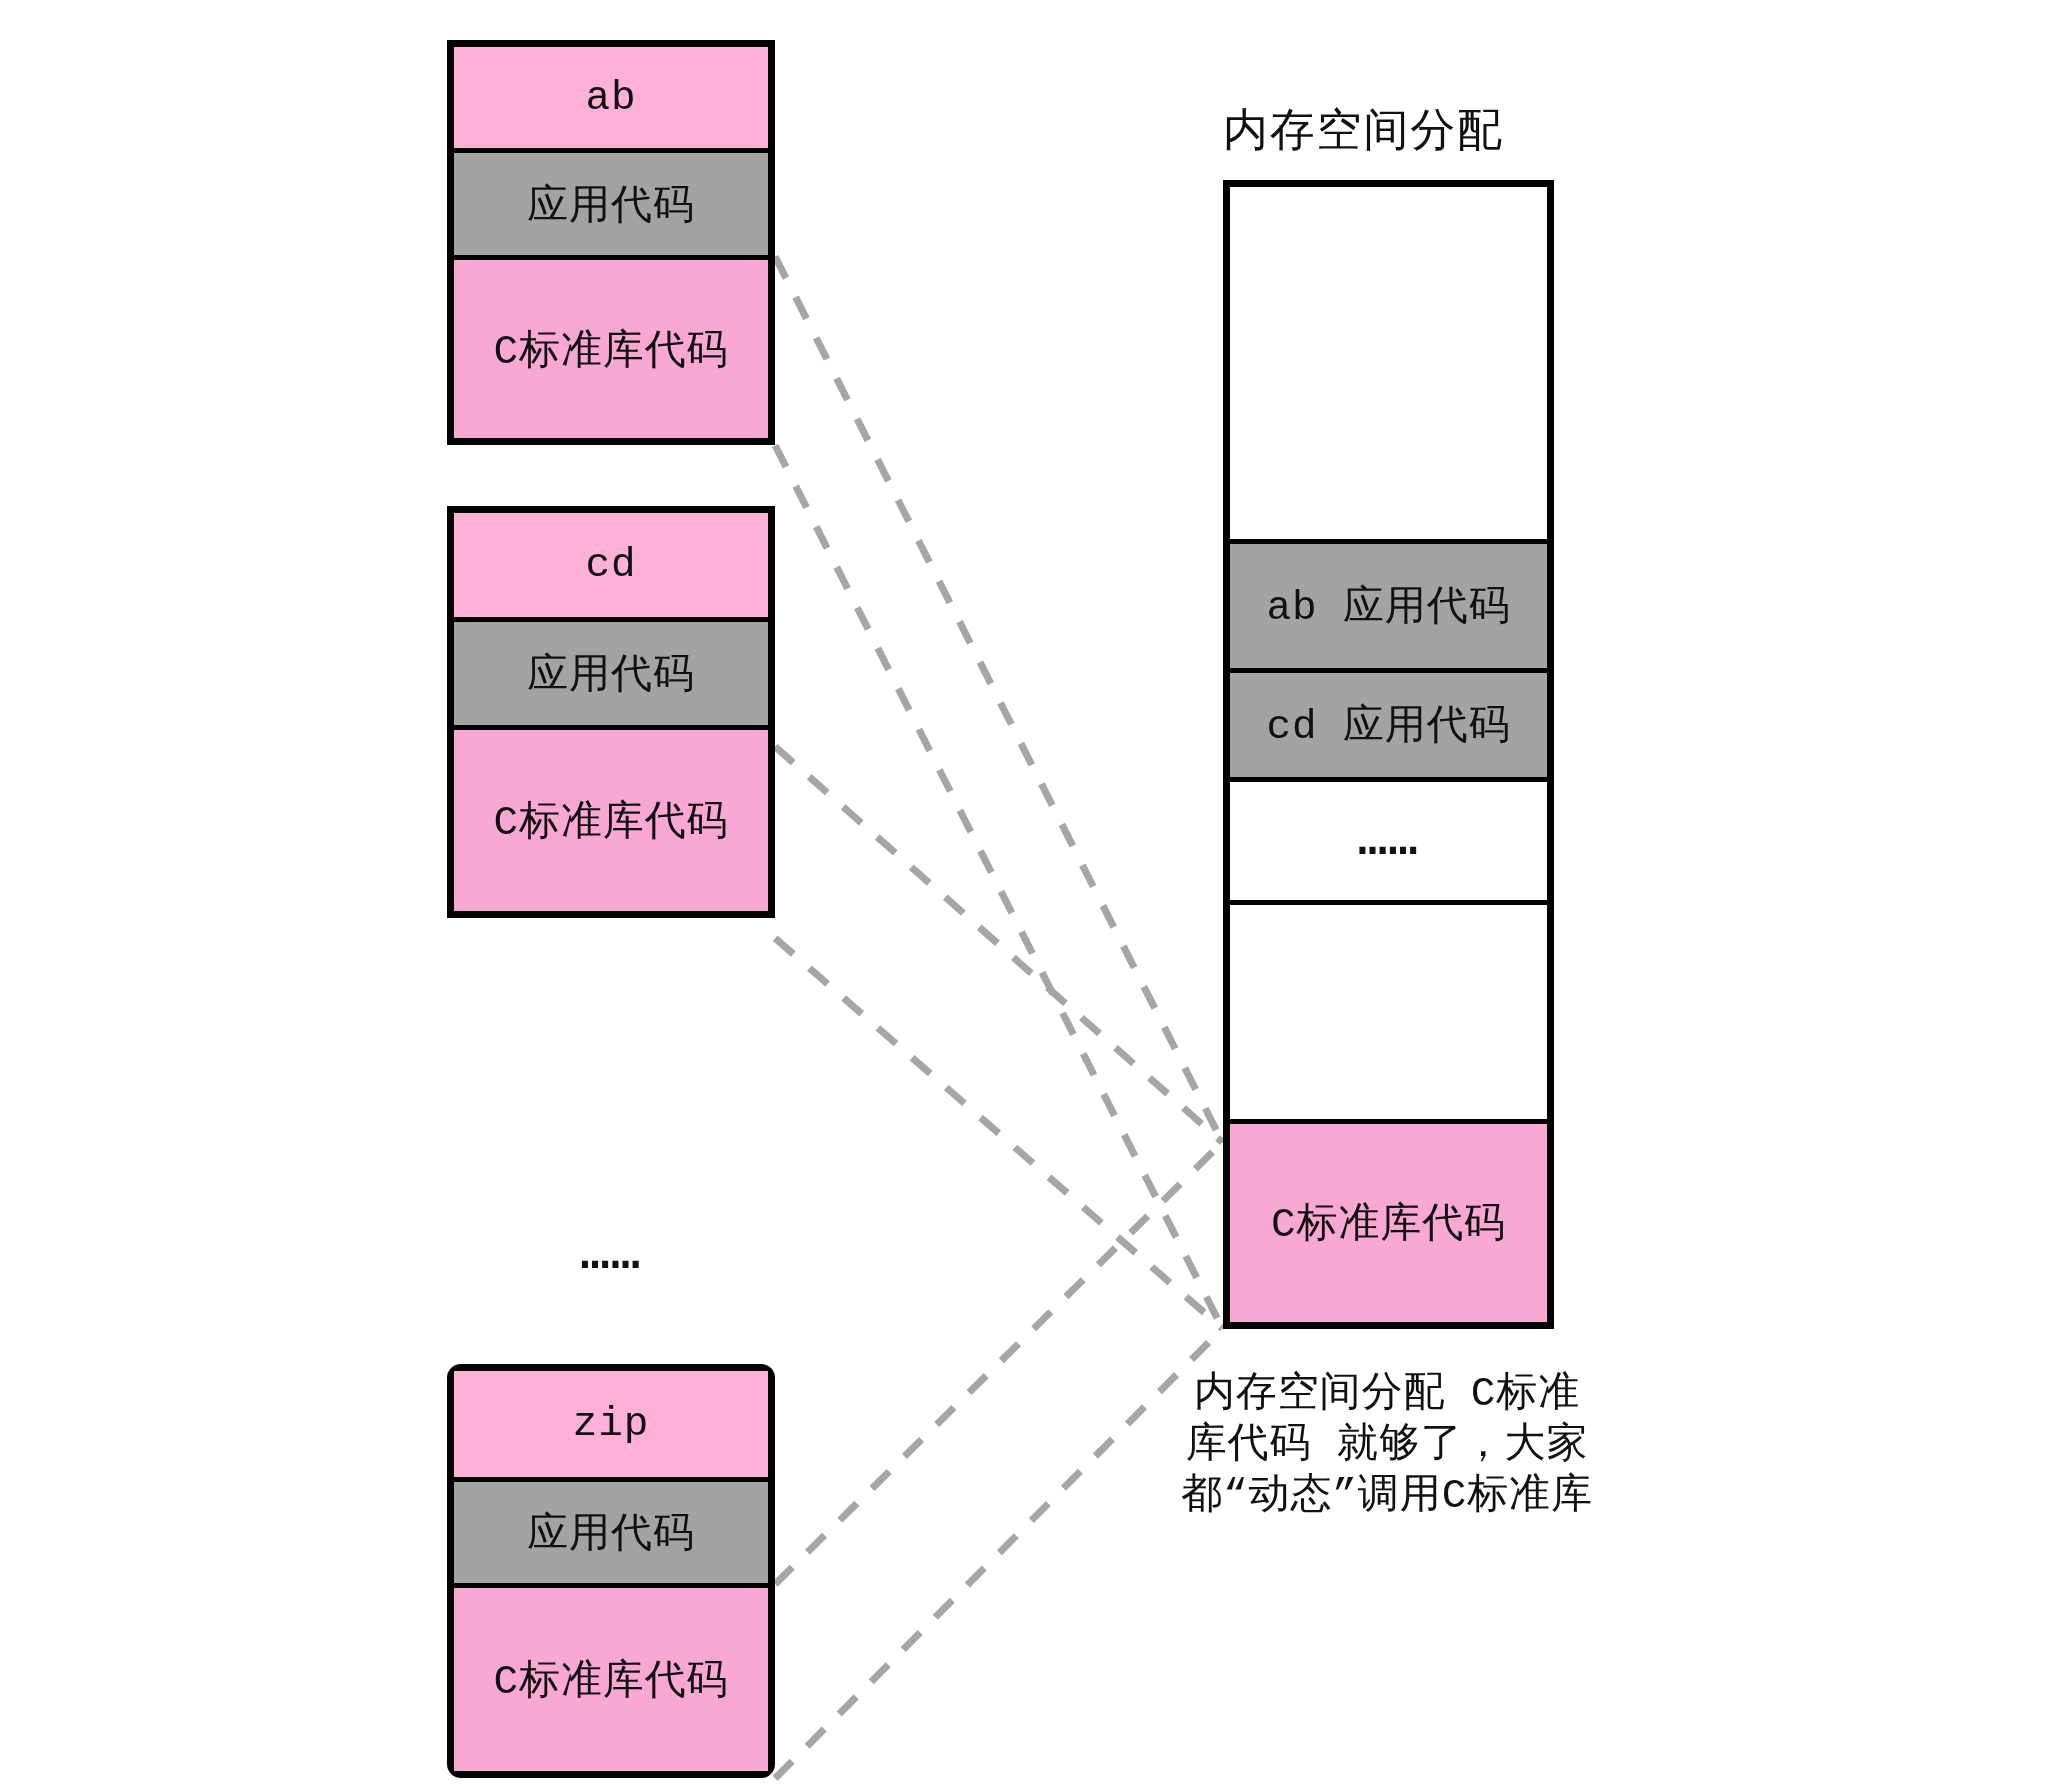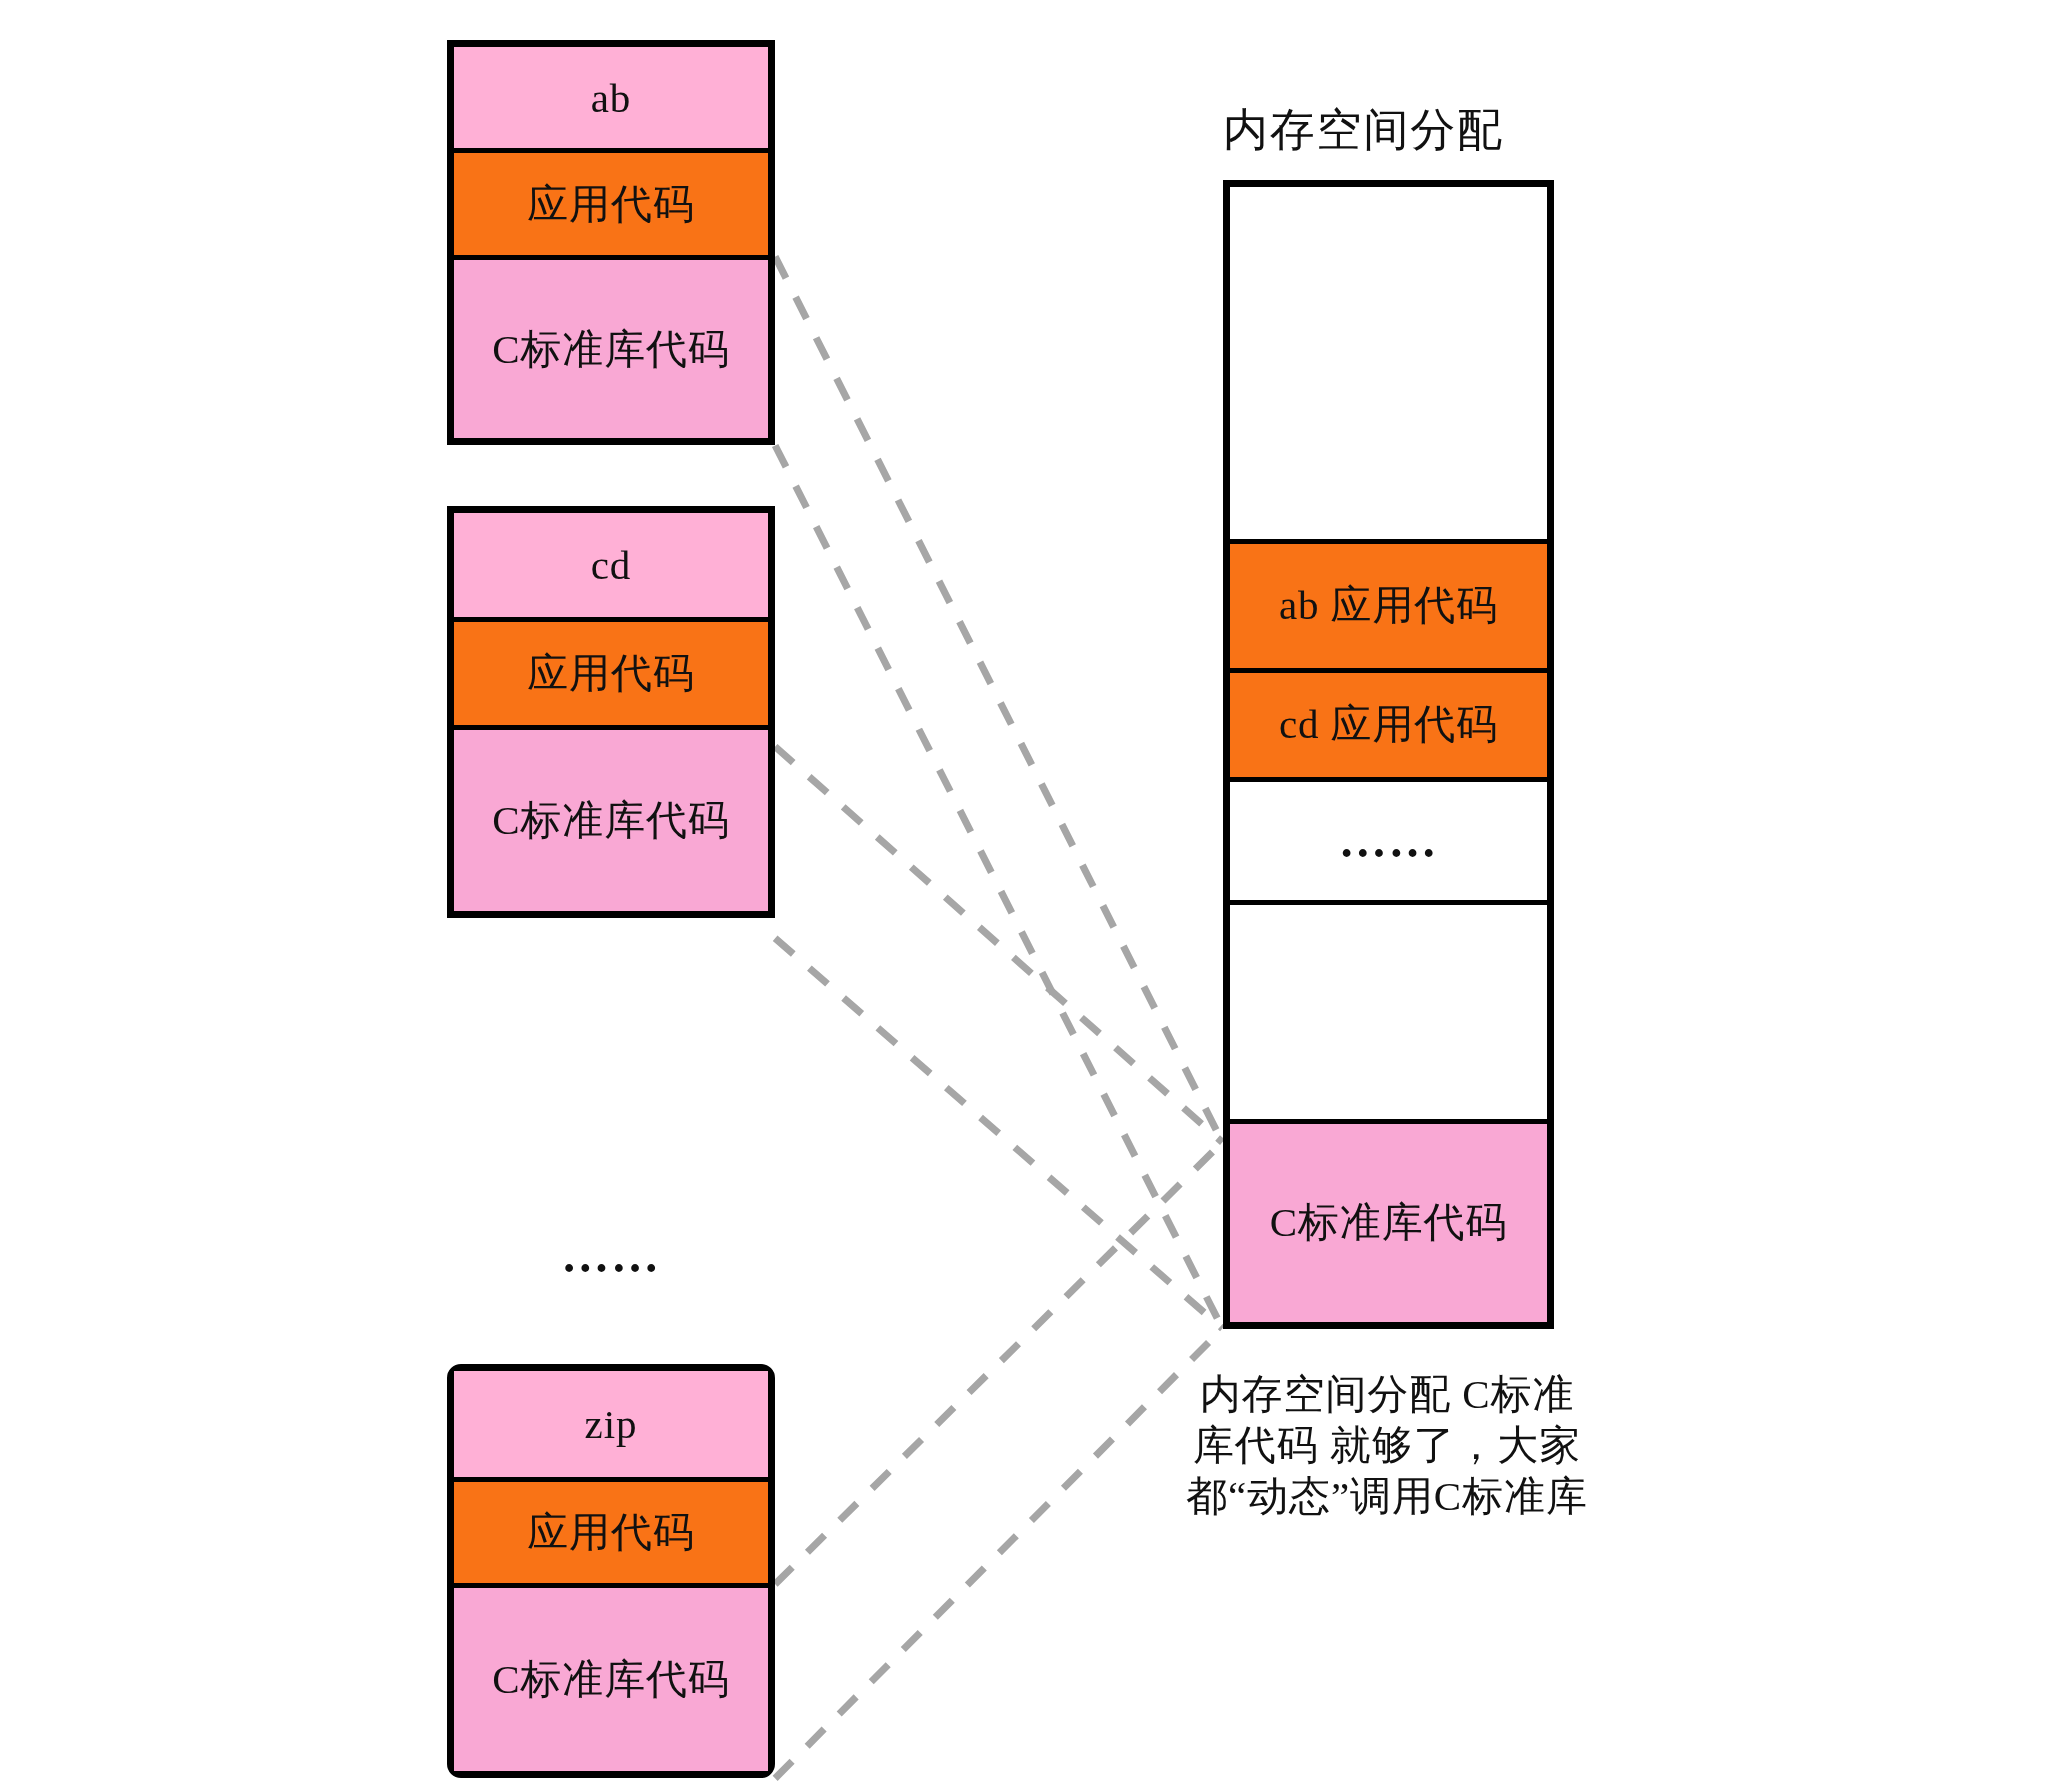--- a/index.html
+++ b/index.html
@@ -1,21 +1,21 @@
 <!DOCTYPE html>
 <html style="font-size:14.3px"><head>
 <meta charset="utf-8">
 <style>
   html, body { margin: 0; padding: 0; background: #ffffff; }
   .canvas {
     position: relative;
     width: 2059px;
     height: 1790px;
     background: #ffffff;
-    font-family: Liberation Serif, serif;
+    font-family: Liberation Mono, monospace;
     color: #111111;
     overflow: hidden;
   }
 
   
   .connectors {
     position: absolute;
     left: 0; top: 0;
     width: 2059px; height: 1790px;
     pointer-events: none;
@@ -39,21 +39,21 @@
   .sec {
     display: flex;
     align-items: center;
     justify-content: center;
     font-size: 41px;
     letter-spacing: 0.9px;
     min-height: 0;
   }
   .sec + .sec { border-top: 5.3px solid #000000; }
   .sec.pink { background: #FFB0D6; }
-  .sec.teal { background: #f97316; }
+  .sec.teal { background: #a3a3a3; }
   .sec.gray { background: #f9a8d4; }
   .sec.white { background: #ffffff; }
 
   .dots-left {
     position: absolute;
     left: 447px;
     top: 1228px;
     width: 328px;
     text-align: center;
     font-size: 48px;

